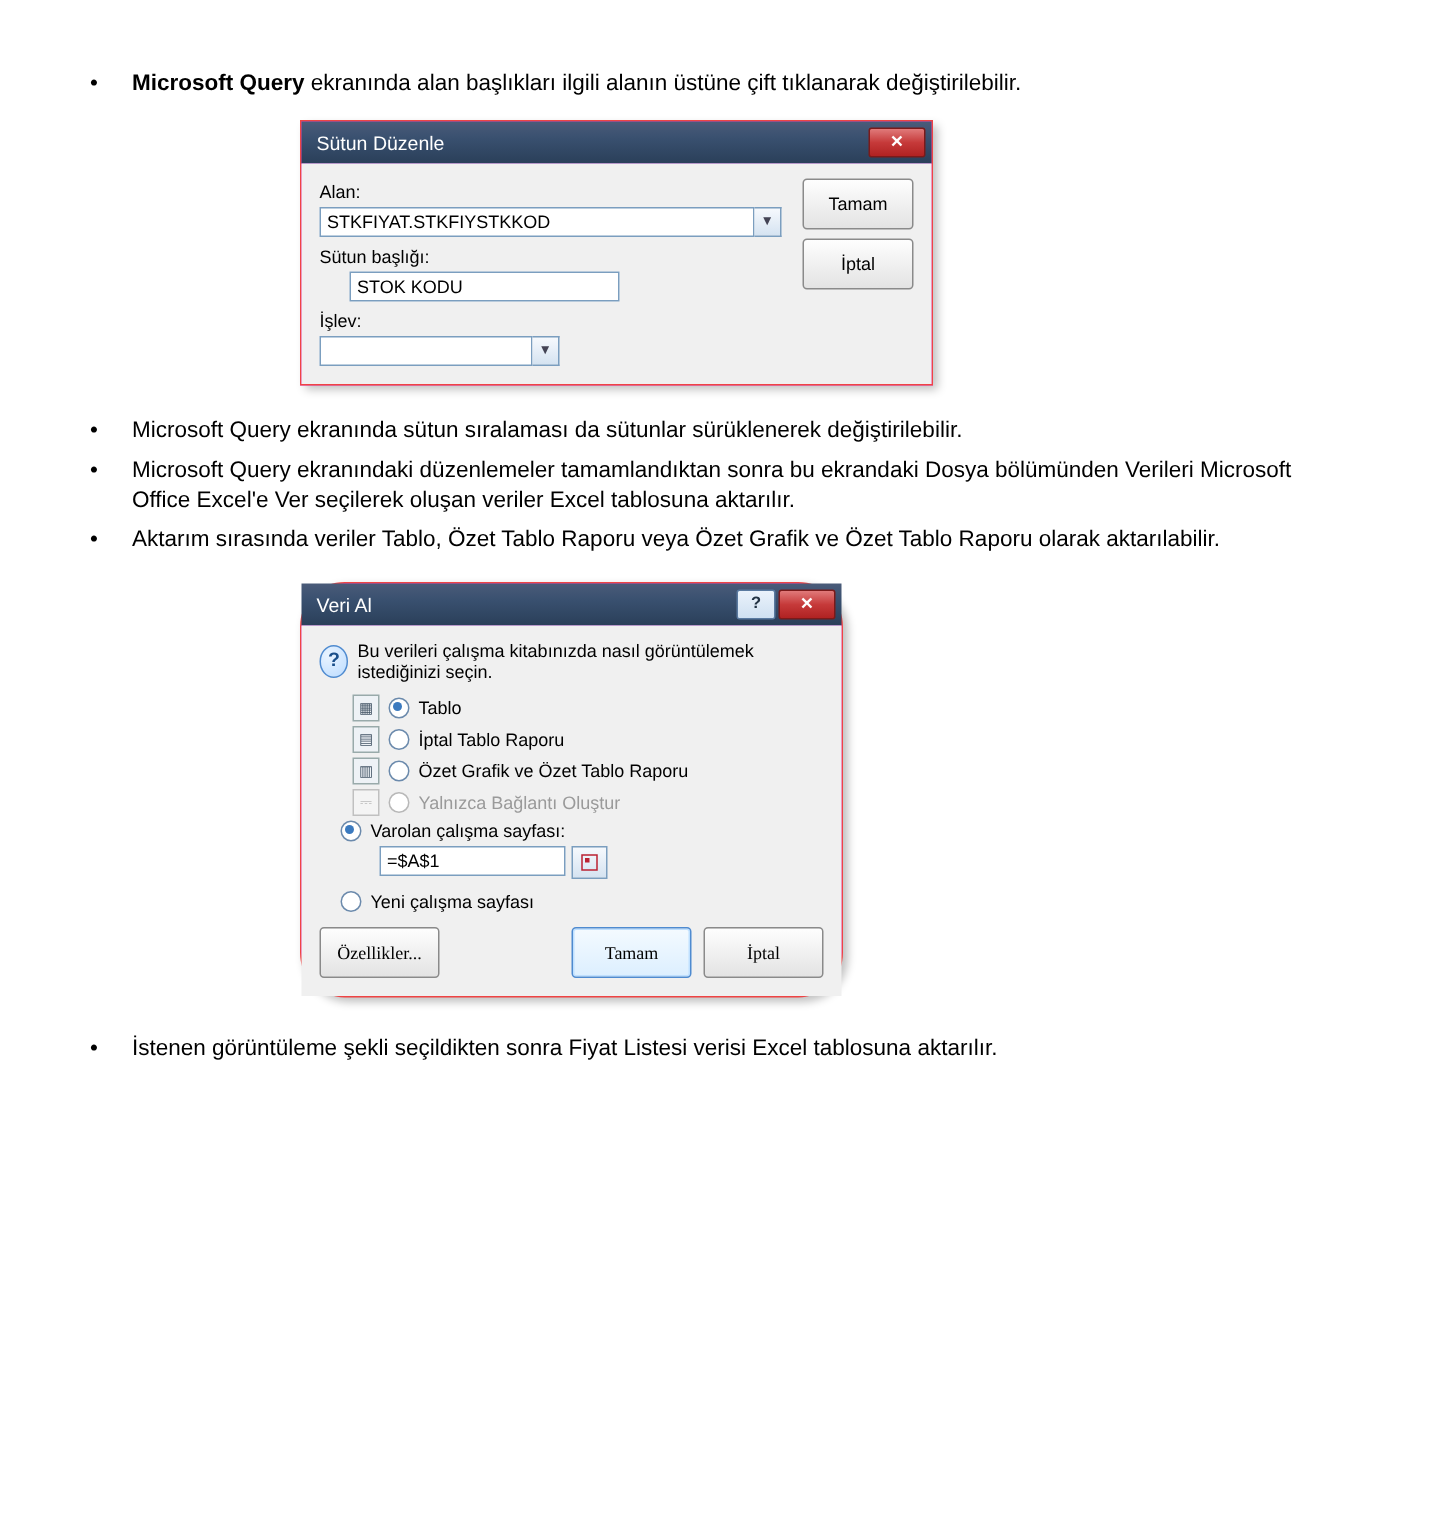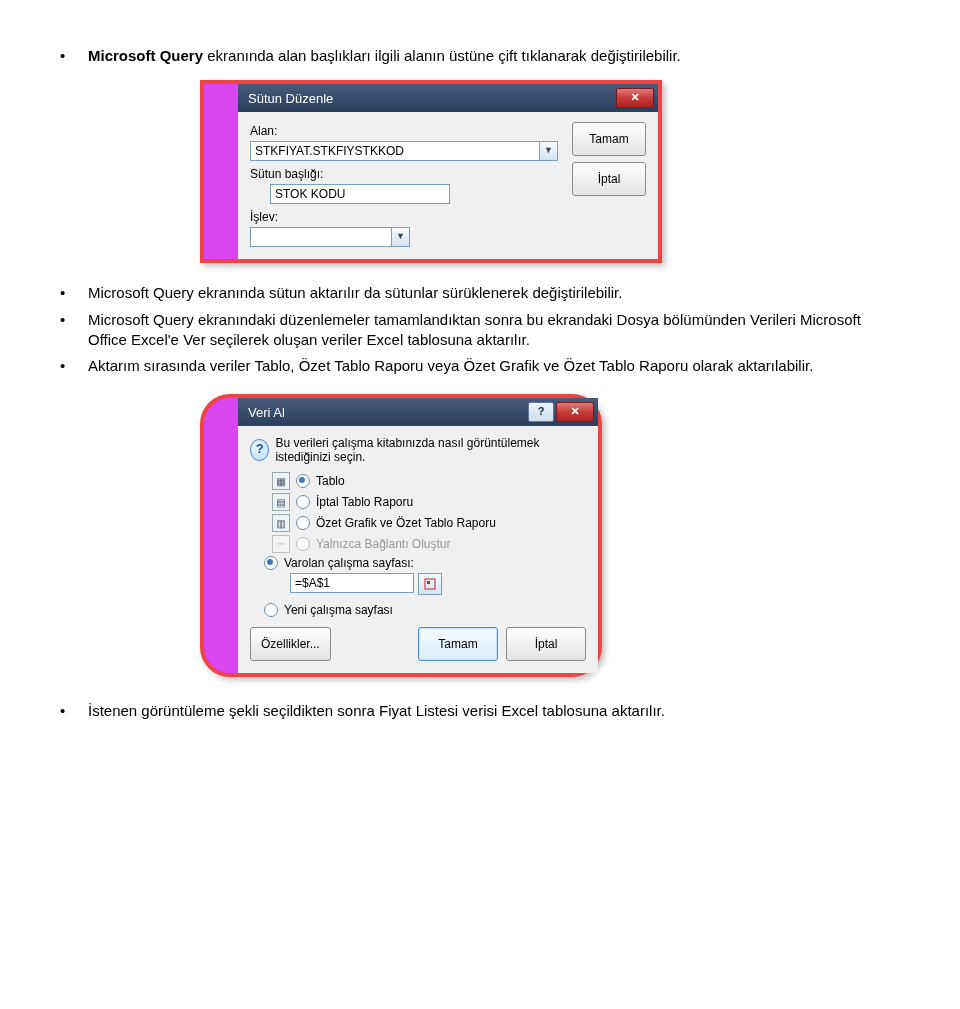--- a/index.html
+++ b/index.html
@@ -23,26 +23,25 @@
     flex-shrink: 0;
     font-size: 15px;
   }
   .bullet-text { flex: 1; }
   .bold { font-weight: bold; }
   .dlg-wrap { margin: 14px 0 20px 140px; }
   .dlg-wrap2 { margin: 18px 0 22px 140px; }
 
   
   .dialog {
-    border: 4px solid #ef4444;
+    border: 1px solid #ef4444;
     box-shadow: 3px 3px 6px rgba(0,0,0,0.25);
     font-family: "Segoe UI", Tahoma, sans-serif;
     font-size: 12px;
     background: #d946ef;
-    padding-left: 34px;
   }
   .titlebar {
     display: flex;
     align-items: center;
     justify-content: space-between;
     height: 28px;
     background: linear-gradient(to bottom, #4a5b79 0%, #39506f 40%, #2a3f59 100%);
     color: #fff;
     padding: 0 4px 0 10px;
     font-size: 13px;
@@ -128,21 +127,21 @@
   .cellref {
     display:flex; gap:4px; margin: 2px 0 8px 40px; width: 152px;
   }
   .cellref .winput { flex:1; }
   .refbtn {
     width:22px; height:20px; border:1px solid #7b9ebf;
     background: linear-gradient(to bottom,#f6f9fd,#d5e3f1);
     display:flex; align-items:center; justify-content:center;
   }
   .refbtn svg { width:12px; height:12px; }
-  .btnrow { display:flex; justify-content:space-between; gap:10px; margin-top:10px; }
+  .btnrow { display:flex; justify-content:space-between; gap:10px; margin-top:10px;font-family:Liberation Serif, serif; }
   .btnrow .rightgrp { display:flex; gap:8px; }
 
   .final { margin-top: 24px; }
 </style>
 </head>
 <body>
 
 <div class="bullet-row">
   <div class="bullet-dot">•</div>
   <div class="bullet-text">
@@ -180,21 +179,21 @@
           <div class="wbtn short">Tamam</div>
           <div class="wbtn short">İptal</div>
         </div>
       </div>
     </div>
   </div>
 </div>
 
 <div class="bullet-row">
   <div class="bullet-dot">•</div>
-  <div class="bullet-text">Microsoft Query ekranında sütun aktarılır da sütunlar sürüklenerek değiştirilebilir.</div>
+  <div class="bullet-text">Microsoft Query ekranında sütun sıralaması da sütunlar sürüklenerek değiştirilebilir.</div>
 </div>
 <div class="bullet-row">
   <div class="bullet-dot">•</div>
   <div class="bullet-text">Microsoft Query ekranındaki düzenlemeler tamamlandıktan sonra bu ekrandaki Dosya bölümünden Verileri Microsoft Office Excel'e Ver seçilerek oluşan veriler Excel tablosuna aktarılır.</div>
 </div>
 <div class="bullet-row">
   <div class="bullet-dot">•</div>
   <div class="bullet-text">Aktarım sırasında veriler Tablo, Özet Tablo Raporu veya Özet Grafik ve Özet Tablo Raporu olarak aktarılabilir.</div>
 </div>
 

